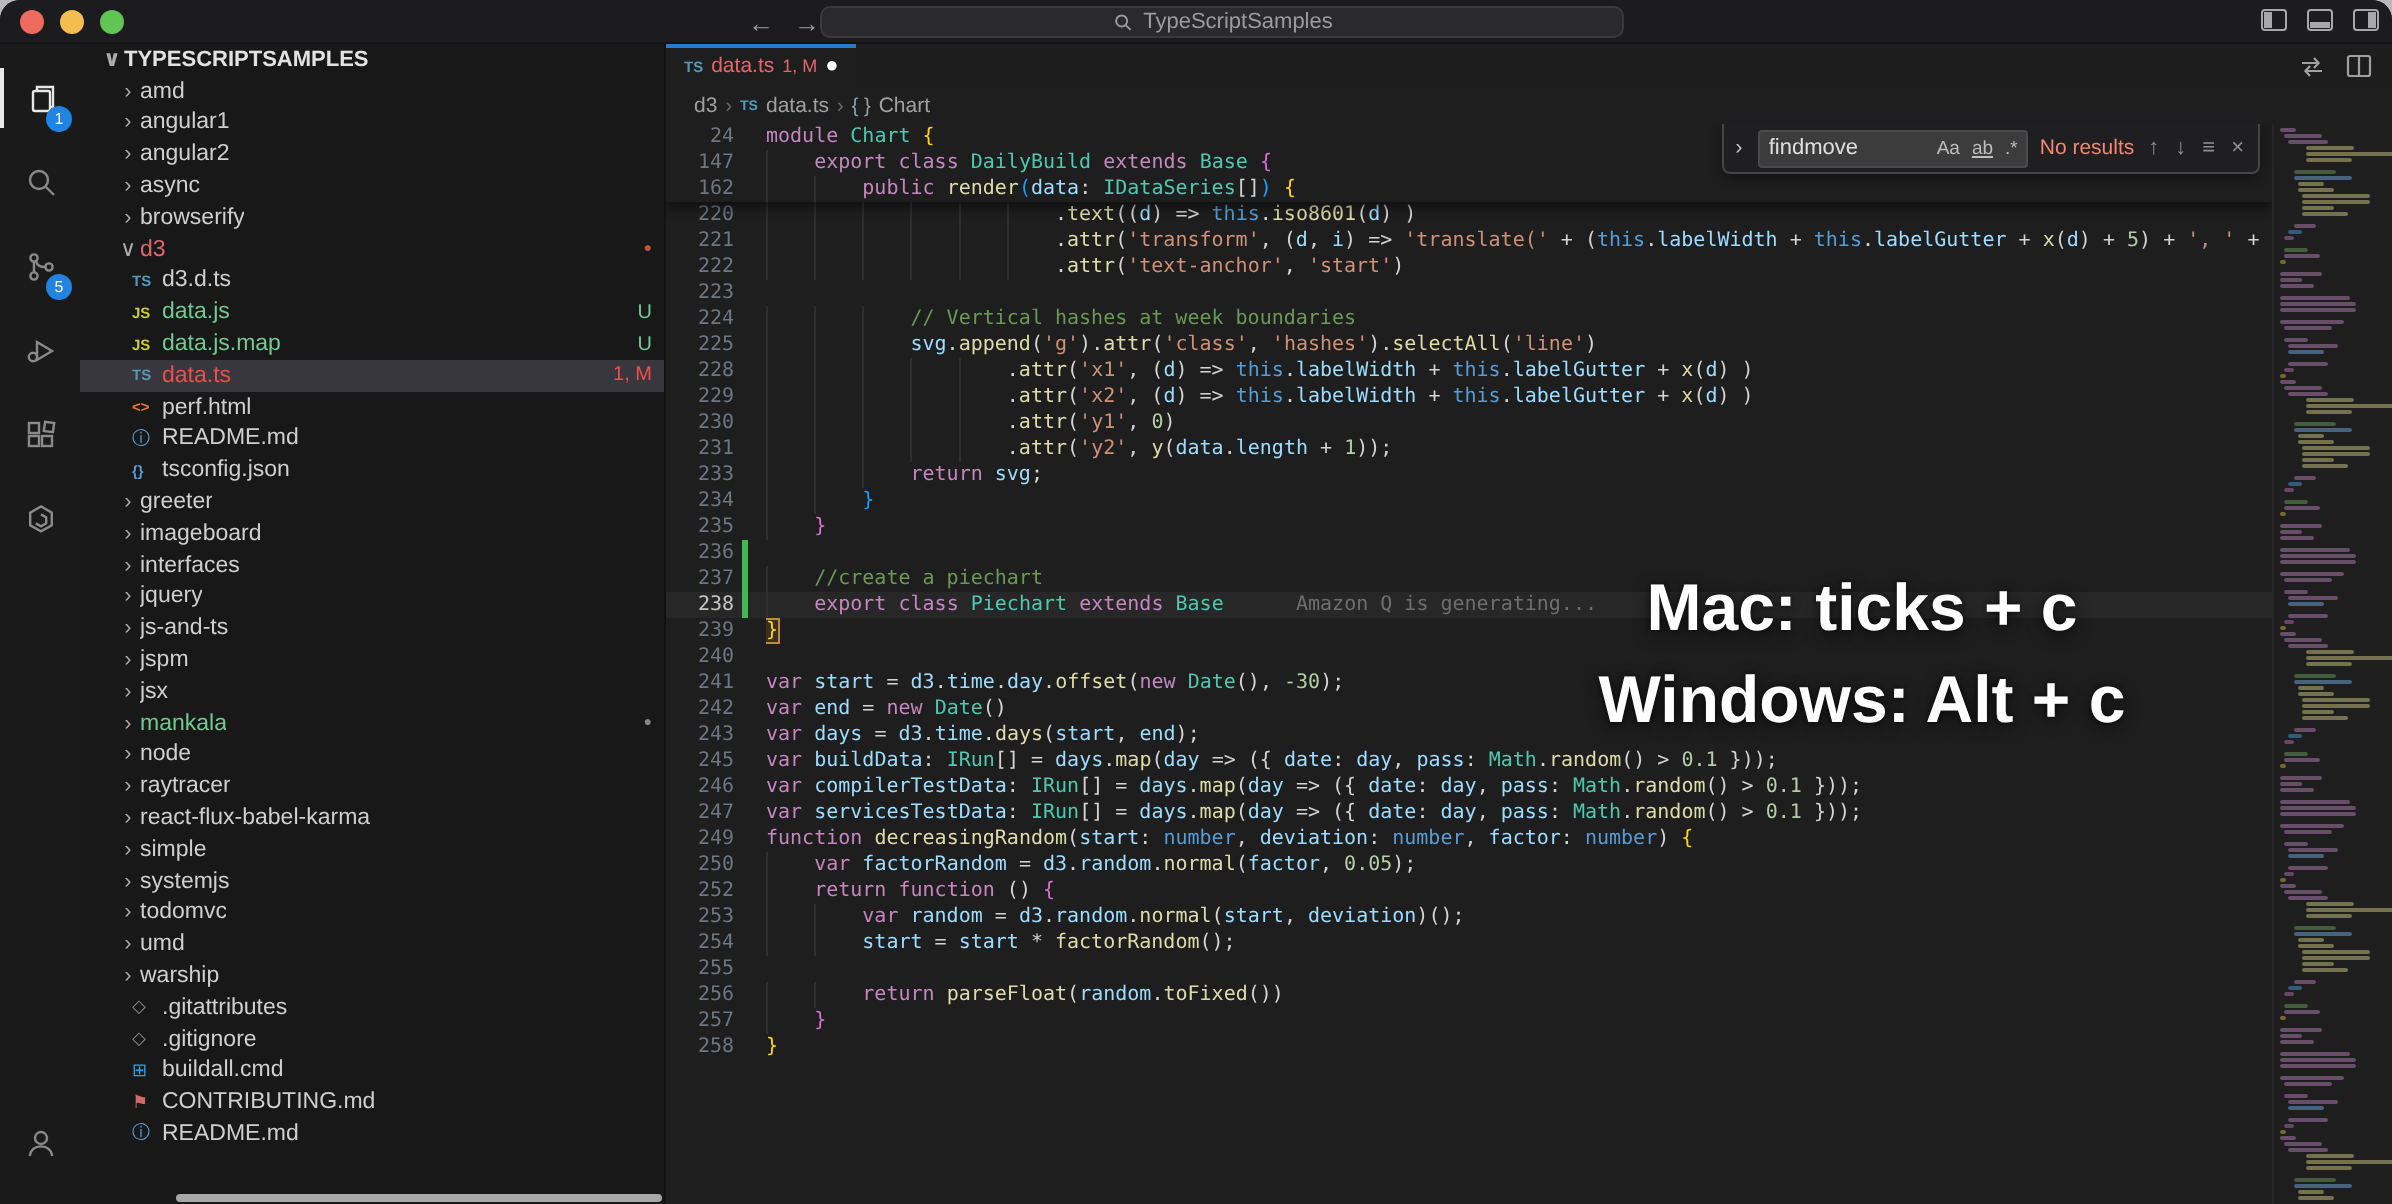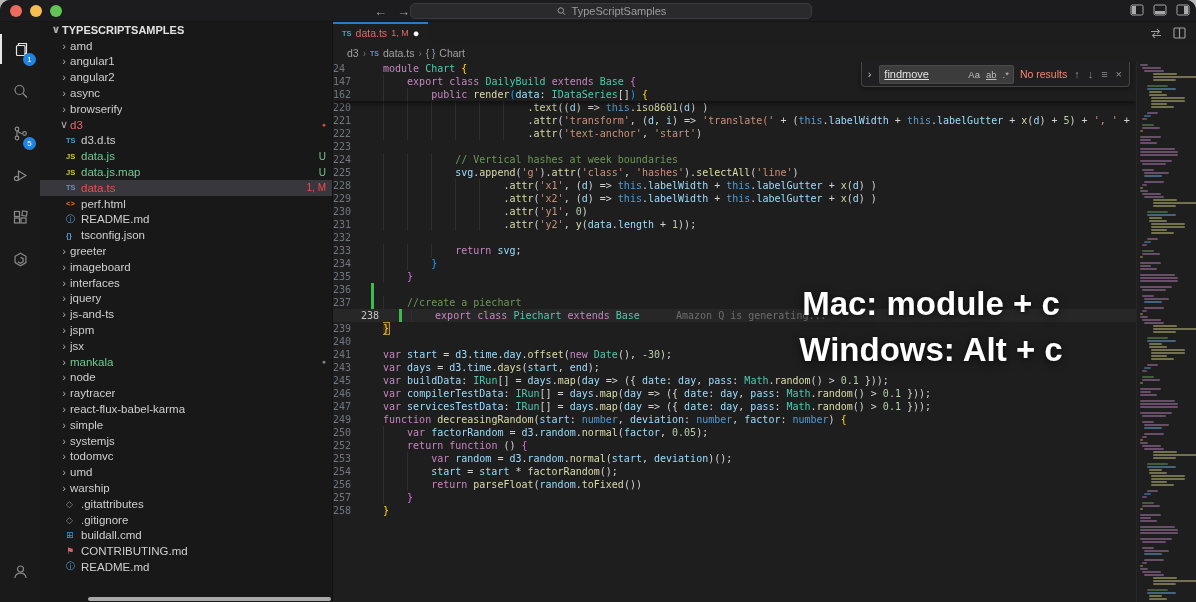--- a/index.html
+++ b/index.html
@@ -61,22 +61,22 @@
   .breadcrumbs .sep{color:#6d6d6d;font-size:10px;}
   .breadcrumbs .bic{color:#519aba;font-weight:bold;font-size:7px;}
   .breadcrumbs .bbr{color:#8fa1ad;font-size:10px;}
 
   .editor-area{position:relative;flex:1;overflow:hidden;background:#1e1e1e;}
   .code-col{position:absolute;top:0;left:0;right:60px;bottom:0;overflow:hidden;}
   .sticky{position:relative;z-index:3;background:#1e1e1e;box-shadow:0 3px 5px rgba(0,0,0,.45);}
 
   .crow{display:flex;height:13px;white-space:pre;font-family:"DejaVu Sans Mono",monospace;font-size:10px;line-height:13px;}
   .crow.cur{background:rgba(255,255,255,.045);}
-  .ln{width:38px;flex:none;text-align:left;color:#6e7681;padding-right:4px;}
-  .cur .ln{color:#c6c6c6;margin-left:28px;}
+  .ln{width:38px;flex:none;text-align:right;color:#6e7681;padding-right:4px;}
+  .cur .ln{color:#c6c6c6;}
   .mk{width:3px;flex:none;margin-right:9px;}
   .mk.add{background:#3fb950;}
   .ctext{flex:1;overflow:hidden;}
   .ind{display:inline-block;height:13px;vertical-align:top;
        background:repeating-linear-gradient(to right,#2e2e2e 0,#2e2e2e 1px,transparent 1px,transparent 24.08px);}
   .t-kw{color:#C586C0}.t-ty{color:#4EC9B0}.t-fn{color:#DCDCAA}.t-vr{color:#9CDCFE}.t-st{color:#CE9178}
   .t-nm{color:#B5CEA8}.t-cm{color:#6A9955}.t-th{color:#569CD6}.t-df{color:#D4D4D4}
   .t-b0{color:#FFD710}.t-b1{color:#DA70D6}.t-b2{color:#179FFF}
   .match{outline:1px solid rgba(216,160,61,.85);background:rgba(96,72,24,.45);}
   .ghost{color:#6e6e6e;}
@@ -86,21 +86,21 @@
   .mmbar{height:2px;margin-bottom:1px;border-radius:1px;opacity:.8;}
   .mmgap{height:3px;}
 
   
   .findwidget{position:absolute;top:0;right:66px;height:25px;display:flex;align-items:center;gap:6px;
               background:#1f1f22;border:1px solid #454545;border-top:none;border-radius:0 0 4px 4px;
               box-shadow:0 2px 6px rgba(0,0,0,.4);padding:0 6px 0 4px;font-size:11px;z-index:5;}
   .fw-chev{color:#c5c5c5;font-size:11px;padding:0 2px;}
   .fw-input{display:flex;align-items:center;background:#3c3c3c;border:1px solid #4a4a4a;border-radius:2px;
             height:19px;padding:0 4px;gap:6px;}
-  .fw-input .val{color:#e0e0e0;min-width:78px;text-decoration:underline;}
+  .fw-input .val{color:#e0e0e0;min-width:78px;}
   .fw-opt{color:#bdbdbd;font-size:9.5px;}
   .fw-status{color:#f48771;font-size:10.5px;white-space:nowrap;}
   .fw-btn{color:#8f8f8f;font-size:11px;padding:0 1px;}
 
   
   .overlaytext{position:absolute;top:281px;left:788px;width:286px;text-align:center;z-index:9;
                font-weight:bold;font-size:33px;line-height:46px;color:#ffffff;
                text-shadow:0 2px 8px rgba(0,0,0,.65),0 0 2px rgba(0,0,0,.5);}
 
   .artifact-strip{position:absolute;left:88px;top:597px;width:243px;height:4px;border-radius:2px;background:#d8d8d8;opacity:.75;z-index:8;}
@@ -390,39 +390,40 @@
               <div class="crow"><span class="ln">220</span><span class="mk"></span><span class="ctext"><span class="ind" style="width: 144.48px;"></span><span class="t-df">.</span><span class="t-fn">text</span><span class="t-df">((</span><span class="t-vr">d</span><span class="t-df">) =&gt; </span><span class="t-th">this</span><span class="t-df">.</span><span class="t-fn">iso8601</span><span class="t-df">(</span><span class="t-vr">d</span><span class="t-df">) )</span></span></div>
               <div class="crow"><span class="ln">221</span><span class="mk"></span><span class="ctext"><span class="ind" style="width: 144.48px;"></span><span class="t-df">.</span><span class="t-fn">attr</span><span class="t-df">(</span><span class="t-st">'transform'</span><span class="t-df">, (</span><span class="t-vr">d</span><span class="t-df">, </span><span class="t-vr">i</span><span class="t-df">) =&gt; </span><span class="t-st">'translate('</span><span class="t-df"> + (</span><span class="t-th">this</span><span class="t-df">.</span><span class="t-vr">labelWidth</span><span class="t-df"> + </span><span class="t-th">this</span><span class="t-df">.</span><span class="t-vr">labelGutter</span><span class="t-df"> + </span><span class="t-fn">x</span><span class="t-df">(</span><span class="t-vr">d</span><span class="t-df">) + </span><span class="t-nm">5</span><span class="t-df">) + </span><span class="t-st">', '</span><span class="t-df"> + </span><span class="t-fn">y</span></span></div>
               <div class="crow"><span class="ln">222</span><span class="mk"></span><span class="ctext"><span class="ind" style="width: 144.48px;"></span><span class="t-df">.</span><span class="t-fn">attr</span><span class="t-df">(</span><span class="t-st">'text-anchor'</span><span class="t-df">, </span><span class="t-st">'start'</span><span class="t-df">)</span></span></div>
               <div class="crow"><span class="ln">223</span><span class="mk"></span><span class="ctext"></span></div>
               <div class="crow"><span class="ln">224</span><span class="mk"></span><span class="ctext"><span class="ind" style="width: 72.24px;"></span><span class="t-cm">// Vertical hashes at week boundaries</span></span></div>
               <div class="crow"><span class="ln">225</span><span class="mk"></span><span class="ctext"><span class="ind" style="width: 72.24px;"></span><span class="t-vr">svg</span><span class="t-df">.</span><span class="t-fn">append</span><span class="t-df">(</span><span class="t-st">'g'</span><span class="t-df">).</span><span class="t-fn">attr</span><span class="t-df">(</span><span class="t-st">'class'</span><span class="t-df">, </span><span class="t-st">'hashes'</span><span class="t-df">).</span><span class="t-fn">selectAll</span><span class="t-df">(</span><span class="t-st">'line'</span><span class="t-df">)</span></span></div>
               <div class="crow"><span class="ln">228</span><span class="mk"></span><span class="ctext"><span class="ind" style="width: 120.4px;"></span><span class="t-df">.</span><span class="t-fn">attr</span><span class="t-df">(</span><span class="t-st">'x1'</span><span class="t-df">, (</span><span class="t-vr">d</span><span class="t-df">) =&gt; </span><span class="t-th">this</span><span class="t-df">.</span><span class="t-vr">labelWidth</span><span class="t-df"> + </span><span class="t-th">this</span><span class="t-df">.</span><span class="t-vr">labelGutter</span><span class="t-df"> + </span><span class="t-fn">x</span><span class="t-df">(</span><span class="t-vr">d</span><span class="t-df">) )</span></span></div>
               <div class="crow"><span class="ln">229</span><span class="mk"></span><span class="ctext"><span class="ind" style="width: 120.4px;"></span><span class="t-df">.</span><span class="t-fn">attr</span><span class="t-df">(</span><span class="t-st">'x2'</span><span class="t-df">, (</span><span class="t-vr">d</span><span class="t-df">) =&gt; </span><span class="t-th">this</span><span class="t-df">.</span><span class="t-vr">labelWidth</span><span class="t-df"> + </span><span class="t-th">this</span><span class="t-df">.</span><span class="t-vr">labelGutter</span><span class="t-df"> + </span><span class="t-fn">x</span><span class="t-df">(</span><span class="t-vr">d</span><span class="t-df">) )</span></span></div>
               <div class="crow"><span class="ln">230</span><span class="mk"></span><span class="ctext"><span class="ind" style="width: 120.4px;"></span><span class="t-df">.</span><span class="t-fn">attr</span><span class="t-df">(</span><span class="t-st">'y1'</span><span class="t-df">, </span><span class="t-nm">0</span><span class="t-df">)</span></span></div>
               <div class="crow"><span class="ln">231</span><span class="mk"></span><span class="ctext"><span class="ind" style="width: 120.4px;"></span><span class="t-df">.</span><span class="t-fn">attr</span><span class="t-df">(</span><span class="t-st">'y2'</span><span class="t-df">, </span><span class="t-fn">y</span><span class="t-df">(</span><span class="t-vr">data</span><span class="t-df">.</span><span class="t-vr">length</span><span class="t-df"> + </span><span class="t-nm">1</span><span class="t-df">));</span></span></div>
-              <div class="crow"><span class="ln">232</span><span class="mk"></span><span class="ctext"></span></div>
               <div class="crow"><span class="ln">233</span><span class="mk"></span><span class="ctext"><span class="ind" style="width: 72.24px;"></span><span class="t-kw">return</span><span class="t-df"> </span><span class="t-vr">svg</span><span class="t-df">;</span></span></div>
               <div class="crow"><span class="ln">234</span><span class="mk"></span><span class="ctext"><span class="ind" style="width: 48.16px;"></span><span class="t-b2">}</span></span></div>
               <div class="crow"><span class="ln">235</span><span class="mk"></span><span class="ctext"><span class="ind" style="width: 24.08px;"></span><span class="t-b1">}</span></span></div>
               <div class="crow"><span class="ln">236</span><span class="mk add"></span><span class="ctext"></span></div>
               <div class="crow"><span class="ln">237</span><span class="mk add"></span><span class="ctext"><span class="ind" style="width: 24.08px;"></span><span class="t-cm">//create a piechart</span></span></div>
               <div class="crow cur"><span class="ln">238</span><span class="mk add"></span><span class="ctext"><span class="ind" style="width: 24.08px;"></span><span class="t-kw">export</span><span class="t-df"> </span><span class="t-kw">class</span><span class="t-df"> </span><span class="t-ty">Piechart</span><span class="t-df"> </span><span class="t-kw">extends</span><span class="t-df"> </span><span class="t-ty">Base</span><span class="ghost">      Amazon Q is generating...</span></span></div>
               <div class="crow"><span class="ln">239</span><span class="mk"></span><span class="ctext"><span class="t-b0 match">}</span></span></div>
               <div class="crow"><span class="ln">240</span><span class="mk"></span><span class="ctext"></span></div>
               <div class="crow"><span class="ln">241</span><span class="mk"></span><span class="ctext"><span class="t-kw">var</span><span class="t-df"> </span><span class="t-vr">start</span><span class="t-df"> = </span><span class="t-vr">d3</span><span class="t-df">.</span><span class="t-vr">time</span><span class="t-df">.</span><span class="t-vr">day</span><span class="t-df">.</span><span class="t-fn">offset</span><span class="t-df">(</span><span class="t-kw">new</span><span class="t-df"> </span><span class="t-ty">Date</span><span class="t-df">(), </span><span class="t-nm">-30</span><span class="t-df">);</span></span></div>
+              <div class="crow"><span class="ln">242</span><span class="mk"></span><span class="ctext"><span class="t-kw">var</span><span class="t-df"> </span><span class="t-vr">end</span><span class="t-df"> = </span><span class="t-kw">new</span><span class="t-df"> </span><span class="t-ty">Date</span><span class="t-df">()</span></span></div>
               <div class="crow"><span class="ln">243</span><span class="mk"></span><span class="ctext"><span class="t-kw">var</span><span class="t-df"> </span><span class="t-vr">days</span><span class="t-df"> = </span><span class="t-vr">d3</span><span class="t-df">.</span><span class="t-vr">time</span><span class="t-df">.</span><span class="t-fn">days</span><span class="t-df">(</span><span class="t-vr">start</span><span class="t-df">, </span><span class="t-vr">end</span><span class="t-df">);</span></span></div>
               <div class="crow"><span class="ln">245</span><span class="mk"></span><span class="ctext"><span class="t-kw">var</span><span class="t-df"> </span><span class="t-vr">buildData</span><span class="t-df">: </span><span class="t-ty">IRun</span><span class="t-df">[] = </span><span class="t-vr">days</span><span class="t-df">.</span><span class="t-fn">map</span><span class="t-df">(</span><span class="t-vr">day</span><span class="t-df"> =&gt; ({ </span><span class="t-vr">date</span><span class="t-df">: </span><span class="t-vr">day</span><span class="t-df">, </span><span class="t-vr">pass</span><span class="t-df">: </span><span class="t-ty">Math</span><span class="t-df">.</span><span class="t-fn">random</span><span class="t-df">() &gt; </span><span class="t-nm">0.1</span><span class="t-df"> }));</span></span></div>
               <div class="crow"><span class="ln">246</span><span class="mk"></span><span class="ctext"><span class="t-kw">var</span><span class="t-df"> </span><span class="t-vr">compilerTestData</span><span class="t-df">: </span><span class="t-ty">IRun</span><span class="t-df">[] = </span><span class="t-vr">days</span><span class="t-df">.</span><span class="t-fn">map</span><span class="t-df">(</span><span class="t-vr">day</span><span class="t-df"> =&gt; ({ </span><span class="t-vr">date</span><span class="t-df">: </span><span class="t-vr">day</span><span class="t-df">, </span><span class="t-vr">pass</span><span class="t-df">: </span><span class="t-ty">Math</span><span class="t-df">.</span><span class="t-fn">random</span><span class="t-df">() &gt; </span><span class="t-nm">0.1</span><span class="t-df"> }));</span></span></div>
               <div class="crow"><span class="ln">247</span><span class="mk"></span><span class="ctext"><span class="t-kw">var</span><span class="t-df"> </span><span class="t-vr">servicesTestData</span><span class="t-df">: </span><span class="t-ty">IRun</span><span class="t-df">[] = </span><span class="t-vr">days</span><span class="t-df">.</span><span class="t-fn">map</span><span class="t-df">(</span><span class="t-vr">day</span><span class="t-df"> =&gt; ({ </span><span class="t-vr">date</span><span class="t-df">: </span><span class="t-vr">day</span><span class="t-df">, </span><span class="t-vr">pass</span><span class="t-df">: </span><span class="t-ty">Math</span><span class="t-df">.</span><span class="t-fn">random</span><span class="t-df">() &gt; </span><span class="t-nm">0.1</span><span class="t-df"> }));</span></span></div>
               <div class="crow"><span class="ln">249</span><span class="mk"></span><span class="ctext"><span class="t-kw">function</span><span class="t-df"> </span><span class="t-fn">decreasingRandom</span><span class="t-df">(</span><span class="t-vr">start</span><span class="t-df">: </span><span class="t-th">number</span><span class="t-df">, </span><span class="t-vr">deviation</span><span class="t-df">: </span><span class="t-th">number</span><span class="t-df">, </span><span class="t-vr">factor</span><span class="t-df">: </span><span class="t-th">number</span><span class="t-df">) </span><span class="t-b0">{</span></span></div>
               <div class="crow"><span class="ln">250</span><span class="mk"></span><span class="ctext"><span class="ind" style="width: 24.08px;"></span><span class="t-kw">var</span><span class="t-df"> </span><span class="t-vr">factorRandom</span><span class="t-df"> = </span><span class="t-vr">d3</span><span class="t-df">.</span><span class="t-vr">random</span><span class="t-df">.</span><span class="t-fn">normal</span><span class="t-df">(</span><span class="t-vr">factor</span><span class="t-df">, </span><span class="t-nm">0.05</span><span class="t-df">);</span></span></div>
               <div class="crow"><span class="ln">252</span><span class="mk"></span><span class="ctext"><span class="ind" style="width: 24.08px;"></span><span class="t-kw">return</span><span class="t-df"> </span><span class="t-kw">function</span><span class="t-df"> () </span><span class="t-b1">{</span></span></div>
               <div class="crow"><span class="ln">253</span><span class="mk"></span><span class="ctext"><span class="ind" style="width: 48.16px;"></span><span class="t-kw">var</span><span class="t-df"> </span><span class="t-vr">random</span><span class="t-df"> = </span><span class="t-vr">d3</span><span class="t-df">.</span><span class="t-vr">random</span><span class="t-df">.</span><span class="t-fn">normal</span><span class="t-df">(</span><span class="t-vr">start</span><span class="t-df">, </span><span class="t-vr">deviation</span><span class="t-df">)();</span></span></div>
               <div class="crow"><span class="ln">254</span><span class="mk"></span><span class="ctext"><span class="ind" style="width: 48.16px;"></span><span class="t-vr">start</span><span class="t-df"> = </span><span class="t-vr">start</span><span class="t-df"> * </span><span class="t-fn">factorRandom</span><span class="t-df">();</span></span></div>
+              <div class="crow"><span class="ln">255</span><span class="mk"></span><span class="ctext"></span></div>
               <div class="crow"><span class="ln">256</span><span class="mk"></span><span class="ctext"><span class="ind" style="width: 48.16px;"></span><span class="t-kw">return</span><span class="t-df"> </span><span class="t-fn">parseFloat</span><span class="t-df">(</span><span class="t-vr">random</span><span class="t-df">.</span><span class="t-fn">toFixed</span><span class="t-df">())</span></span></div>
               <div class="crow"><span class="ln">257</span><span class="mk"></span><span class="ctext"><span class="ind" style="width: 24.08px;"></span><span class="t-b1">}</span></span></div>
               <div class="crow"><span class="ln">258</span><span class="mk"></span><span class="ctext"><span class="t-b0">}</span></span></div>
             </div>
         </div>
 
         <div class="minimap" id="minimap">
             <div class="mmbar" style="width: 8.32px; margin-left: 0px; background: rgb(124, 90, 124);"></div>
             <div class="mmbar" style="width: 18.96px; margin-left: 2.2px; background: rgb(124, 90, 124);"></div>
             <div class="mmbar" style="width: 19.72px; margin-left: 4.4px; background: rgb(124, 90, 124);"></div>
@@ -616,18 +617,18 @@
           <span class="fw-btn">↑</span>
           <span class="fw-btn">↓</span>
           <span class="fw-btn">≡</span>
           <span class="fw-btn">×</span>
         </div>
       </div>
     </div>
   </div>
 
   <div class="overlaytext">
-    <div>Mac: module + c</div>
+    <div>Mac: ticks + c</div>
     <div>Windows: Alt + c</div>
   </div>
 
   <div class="artifact-strip"></div>
 </div>
 
 </body></html>

